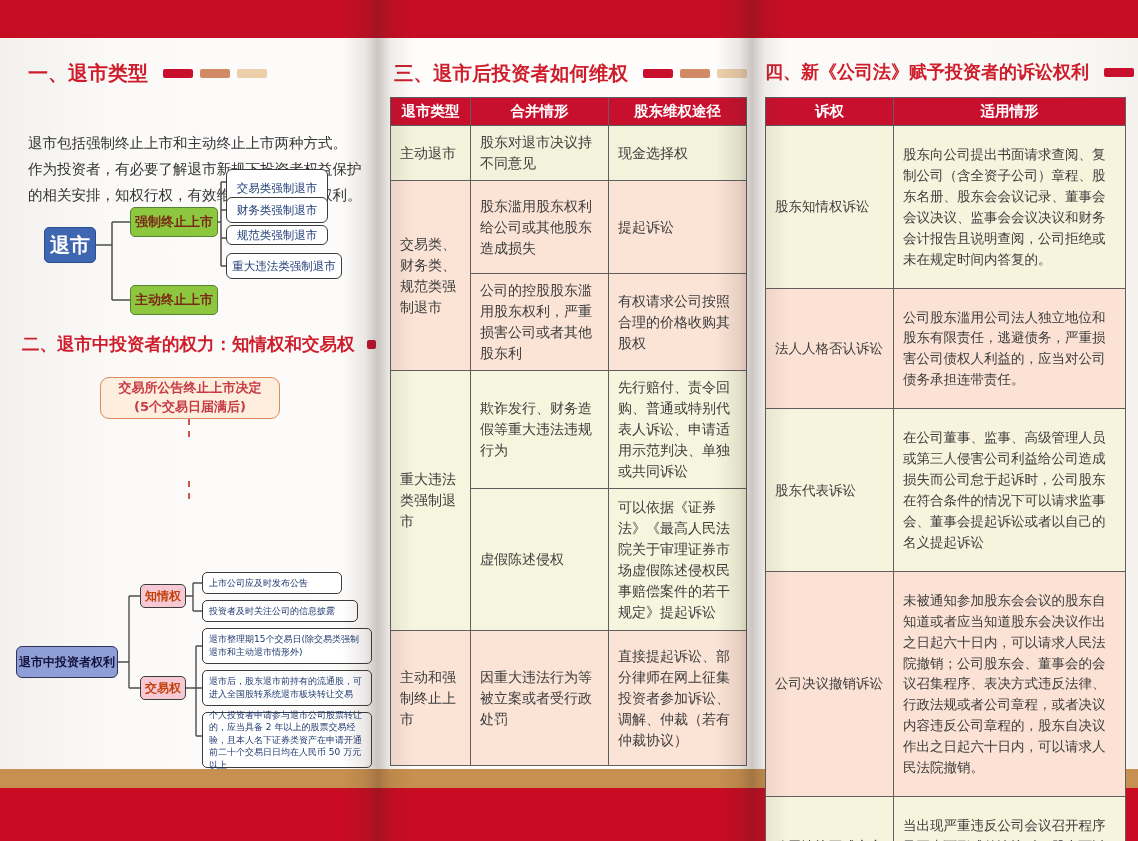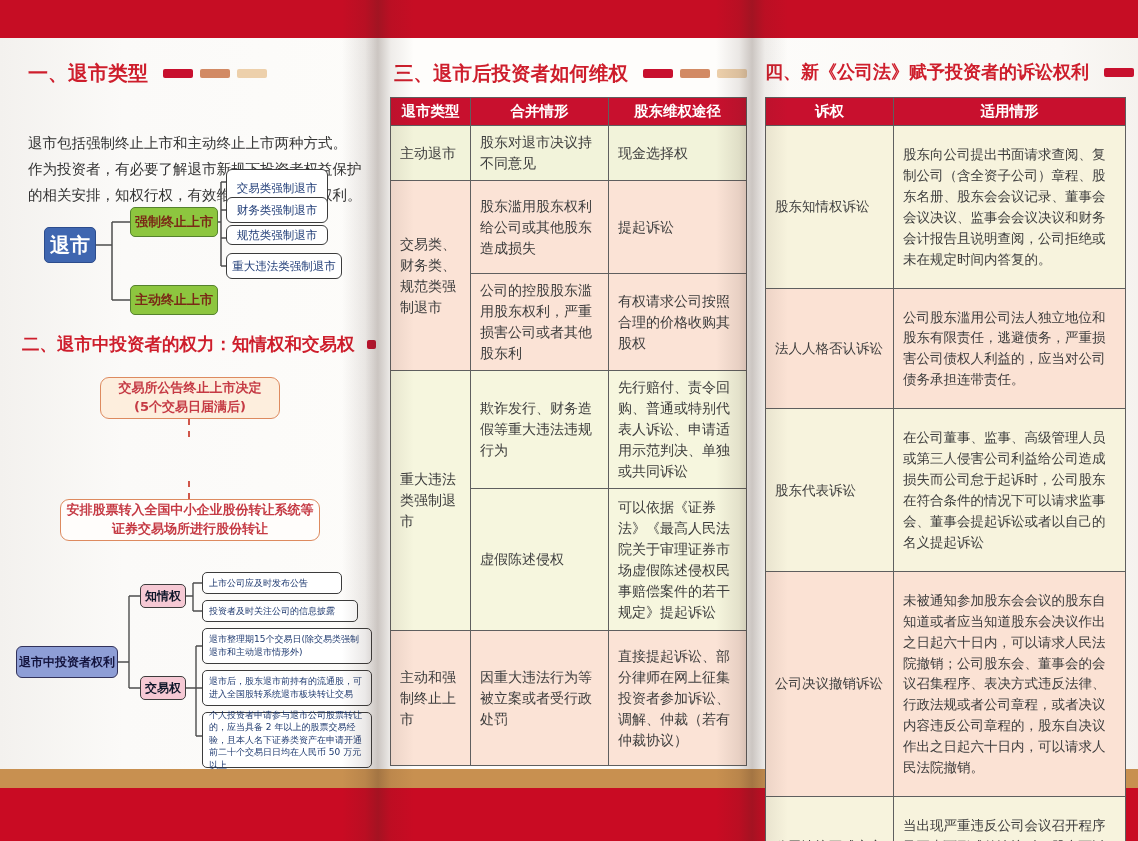--- a/index.html
+++ b/index.html
@@ -28,21 +28,21 @@
 
   
   .tree1{position:absolute;left:14px;top:125px;width:356px;height:166px;}
   .tree2{position:absolute;left:0;top:522px;width:378px;height:210px;}
   .tree1 svg,.tree2 svg{position:absolute;left:0;top:0;}
   .node{position:absolute;box-sizing:border-box;display:flex;align-items:center;justify-content:center;text-align:center;}
   .n-blue{background:#3f66b0;color:#fff;border-radius:5px;font-size:20px;font-weight:bold;border:1px solid #2c4c8c;}
   .n-green{background:#8dc63f;border:1.4px solid #55822e;border-radius:5px;color:#7a2a16;font-size:13px;font-weight:bold;}
   .n-leaf{background:#fff;border:1.3px solid #3c3c3c;border-radius:6px;color:#24407a;font-size:11.5px;}
   .n-root{background:#8e9ed6;border:1.4px solid #32325a;border-radius:6px;color:#14143e;font-size:12px;font-weight:bold;}
-  .n-pink{background:#f6c9d4;border:1.3px solid #3c3c3c;border-radius:5px;color:#0f172a;font-size:12px;font-weight:bold;}
+  .n-pink{background:#f6c9d4;border:1.3px solid #3c3c3c;border-radius:5px;color:#c2410c;font-size:12px;font-weight:bold;}
   .n-sm{background:#fff;border:1.2px solid #3c3c3c;border-radius:5px;color:#1f3a70;font-size:9px;line-height:1.4;
         padding:3px 6px;justify-content:flex-start;text-align:left;align-items:center;}
 
   
   .fb{position:absolute;box-sizing:border-box;border-radius:9px;display:flex;flex-direction:column;
       align-items:center;justify-content:center;text-align:center;color:#c53a44;font-size:13px;font-weight:bold;line-height:1.45;}
   .fb1{left:100px;top:339px;width:180px;height:42px;background:#fdeedd;border:1.4px solid #dd8a5f;}
   .fb2{left:70px;top:399px;width:240px;height:44px;background:#f7c68c;border:1.6px solid #c9763a;}
   .fb3{left:60px;top:461px;width:260px;height:42px;background:#fffdfb;border:1.4px solid #dd8a5f;}
   .dash{position:absolute;left:188px;width:0;height:18px;border-left:2px dashed #d0564a;}
@@ -107,24 +107,20 @@
           <i class="b3"></i>
         </span>
     </h2>
 
     <div class="fb fb1">
       <span>交易所公告终止上市决定</span>
       <span>(5个交易日届满后)</span>
     </div>
     <div class="dash dash1"></div>
     <div class="dash dash2"></div>
-    <div class="fb fb3">
-      <span>安排股票转入全国中小企业股份转让系统等</span>
-      <span>证券交易场所进行股份转让</span>
-    </div>
 
     <div class="tree2">
       <svg width="378" height="210" viewBox="0 0 378 210">
         <path d="M118 102 H129 M129 36 V128 M129 36 H140 M129 128 H140 M186 36 H193 M193 23 V51 M193 23 H202 M193 51 H202 M186 128 H196 M196 86 V176 M196 86 H202 M196 128 H202 M196 176 H202" fill="none" stroke="#4d4d4d" stroke-width="1.4"></path>
       </svg>
       <div class="node n-root" style="left:16px;top:86px;width:102px;height:32px;">退市中投资者权利</div>
       <div class="node n-pink" style="left:140px;top:24px;width:46px;height:24px;">知情权</div>
       <div class="node n-pink" style="left:140px;top:116px;width:46px;height:24px;">交易权</div>
       <div class="node n-sm" style="left:202px;top:12px;width:140px;height:22px;">上市公司应及时发布公告</div>
       <div class="node n-sm" style="left:202px;top:40px;width:156px;height:22px;">投资者及时关注公司的信息披露</div>

